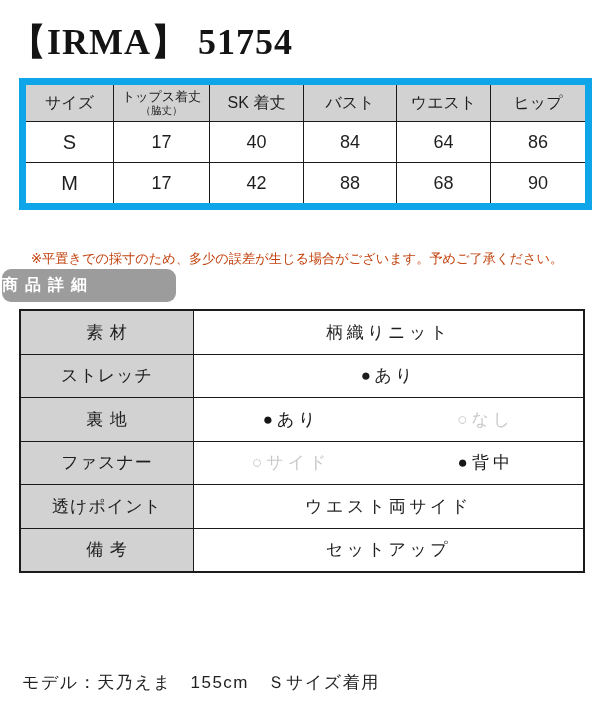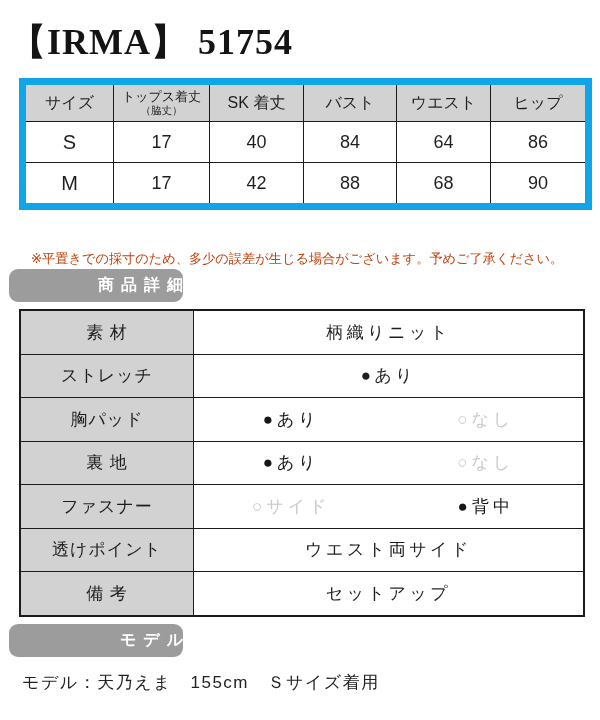--- a/index.html
+++ b/index.html
@@ -77,28 +77,28 @@
     left: 19px;
     top: 238px;
     margin: 12px;
     font-size: 13.2px;
     color: #c2410c;
   }
 
   
   .badge {
     position: absolute;
-    left: 9px;
+    left: 2px;
     width: 174px;
     height: 33px;
     background: #9c9c9c;
     border-radius: 9px;
     display: flex;
     align-items: center;
-    justify-content: flex-end;
+    justify-content: flex-start;
   }
   .badge span {
     color: #ffffff;
     font-size: 16px;
     font-weight: bold;
     letter-spacing: 7px;
     margin-right: -7px; 
   }
   .badge-details { top: 269px; }
   .badge-model   { top: 624px; }
@@ -217,29 +217,20 @@
     <tbody>
       <tr>
         <th>素 材</th>
         <td class="spaced">柄織りニット</td>
       </tr>
       <tr>
         <th>ストレッチ</th>
         <td class="spaced">●あり</td>
       </tr>
       <tr>
-        <th>胸パッド</th>
-        <td>
-          <div class="opts">
-            <span class="opt sel">●あり</span>
-            <span class="opt unsel">○なし</span>
-          </div>
-        </td>
-      </tr>
-      <tr>
         <th>裏 地</th>
         <td>
           <div class="opts">
             <span class="opt sel">●あり</span>
             <span class="opt unsel">○なし</span>
           </div>
         </td>
       </tr>
       <tr>
         <th>ファスナー</th>
@@ -254,19 +245,16 @@
         <th>透けポイント</th>
         <td class="spaced">ウエスト両サイド</td>
       </tr>
       <tr>
         <th>備 考</th>
         <td class="spaced">セットアップ</td>
       </tr>
     </tbody>
   </table>
 
-  <div class="badge badge-model">
-    <span>モデル</span>
-  </div>
 
   <p class="model-line">モデル：天乃えま　155cm　Ｓサイズ着用</p>
 
 </div>
 
 </body></html>

